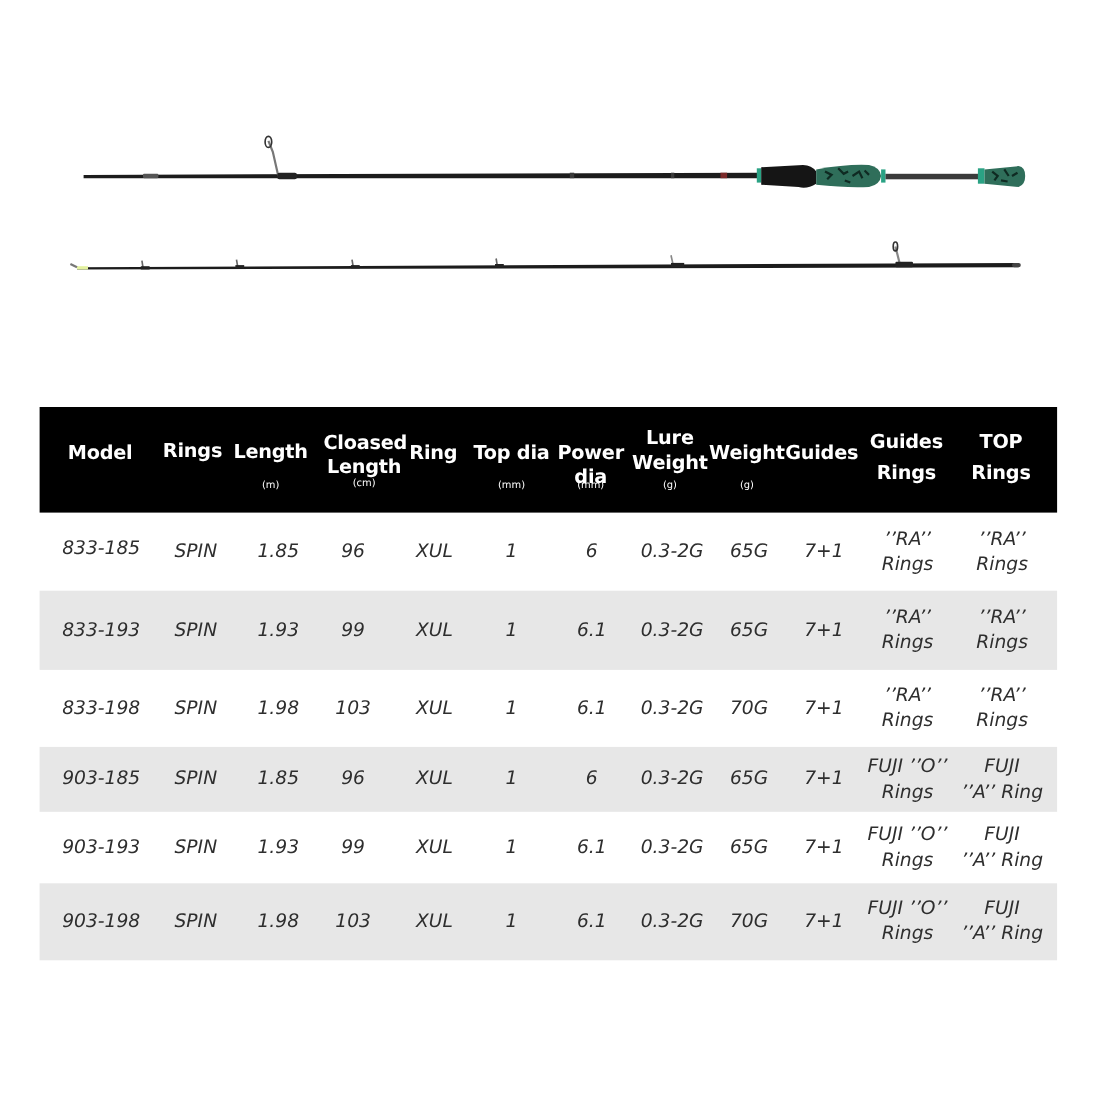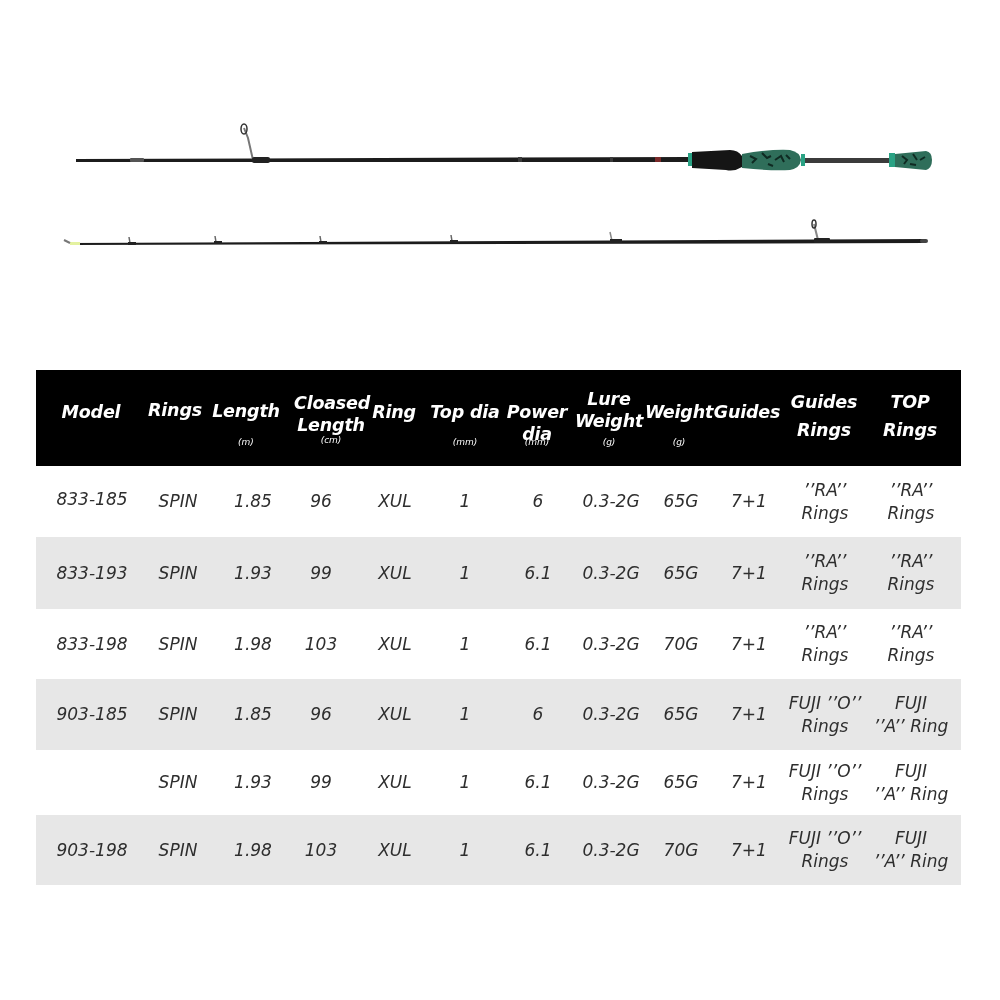--- a/index.html
+++ b/index.html
@@ -5,21 +5,21 @@
     html, body { margin: 0; padding: 0; background: #ffffff; }
     body { width: 1000px; height: 1000px; position: relative; overflow: hidden;
            font-family: "DejaVu Sans", "Liberation Sans", sans-serif; color: #2b2b2b; }
 
     
     .rod-area { position: absolute; left: 0; top: 0; width: 1000px; height: 330px; }
     .rod-area svg { position: absolute; left: 0; top: 0; }
 
     
     .spec-table { position: absolute; left: 36px; top: 370px; width: 925px; }
-    .thead { background: #000; color: #fff; height: 96px; position: relative; font-style: italic; }
+    .thead { background: #000; color: #fff; height: 96px; position: relative; }
     .th { position: absolute; top: 0; height: 96px; text-align: center; }
     .th .lbl { position: absolute; left: 0; right: 0; font-size: 17.5px; line-height: 22px; font-weight: bold; letter-spacing: -0.2px; }
     .th .unit { position: absolute; left: 0; right: 0; top: 66px; font-size: 9px; line-height: 12px; }
 
     .row { position: relative; height: 71px; font-style: italic; }
     .row.alt { background: #e7e7e7; }
     .td { position: absolute; top: 0; height: 100%; display: flex; align-items: center; justify-content: center;
           text-align: center; font-size: 17px; line-height: 23px; color: #2e2e2e; white-space: pre-line; }
   </style>
 </head>
@@ -174,38 +174,39 @@
     <div class="td" style="left:467px;width:70px">6.1</div>
     <div class="td" style="left:538px;width:74px">0.3-2G</div>
     <div class="td" style="left:610px;width:70px">70G</div>
     <div class="td" style="left:678px;width:70px">7+1</div>
     <div class="td" style="left:746px;width:86px">’’RA’’
 Rings</div>
     <div class="td" style="left:832px;width:86px">’’RA’’
 Rings</div>
   </div>
 
-  <div class="row alt" style="height:71px">
+  <div class="row alt" style="height:59px">
     <div class="td" style="left:0;width:112px">903-185</div>
     <div class="td" style="left:108px;width:68px">SPIN</div>
     <div class="td" style="left:182px;width:70px">1.85</div>
     <div class="td" style="left:250px;width:70px">96</div>
     <div class="td" style="left:326px;width:66px">XUL</div>
     <div class="td" style="left:394px;width:70px">1</div>
     <div class="td" style="left:467px;width:70px">6</div>
     <div class="td" style="left:538px;width:74px">0.3-2G</div>
     <div class="td" style="left:610px;width:70px">65G</div>
     <div class="td" style="left:678px;width:70px">7+1</div>
     <div class="td" style="left:744px;width:90px">FUJI ’’O’’
 Rings</div>
     <div class="td" style="left:828px;width:94px">FUJI
 ’’A’’ Ring</div>
   </div>
 
   <div class="row" style="height:65px">
+    <div class="td" style="left:0;width:112px">903-193</div>
     <div class="td" style="left:108px;width:68px">SPIN</div>
     <div class="td" style="left:182px;width:70px">1.93</div>
     <div class="td" style="left:250px;width:70px">99</div>
     <div class="td" style="left:326px;width:66px">XUL</div>
     <div class="td" style="left:394px;width:70px">1</div>
     <div class="td" style="left:467px;width:70px">6.1</div>
     <div class="td" style="left:538px;width:74px">0.3-2G</div>
     <div class="td" style="left:610px;width:70px">65G</div>
     <div class="td" style="left:678px;width:70px">7+1</div>
     <div class="td" style="left:744px;width:90px">FUJI ’’O’’

